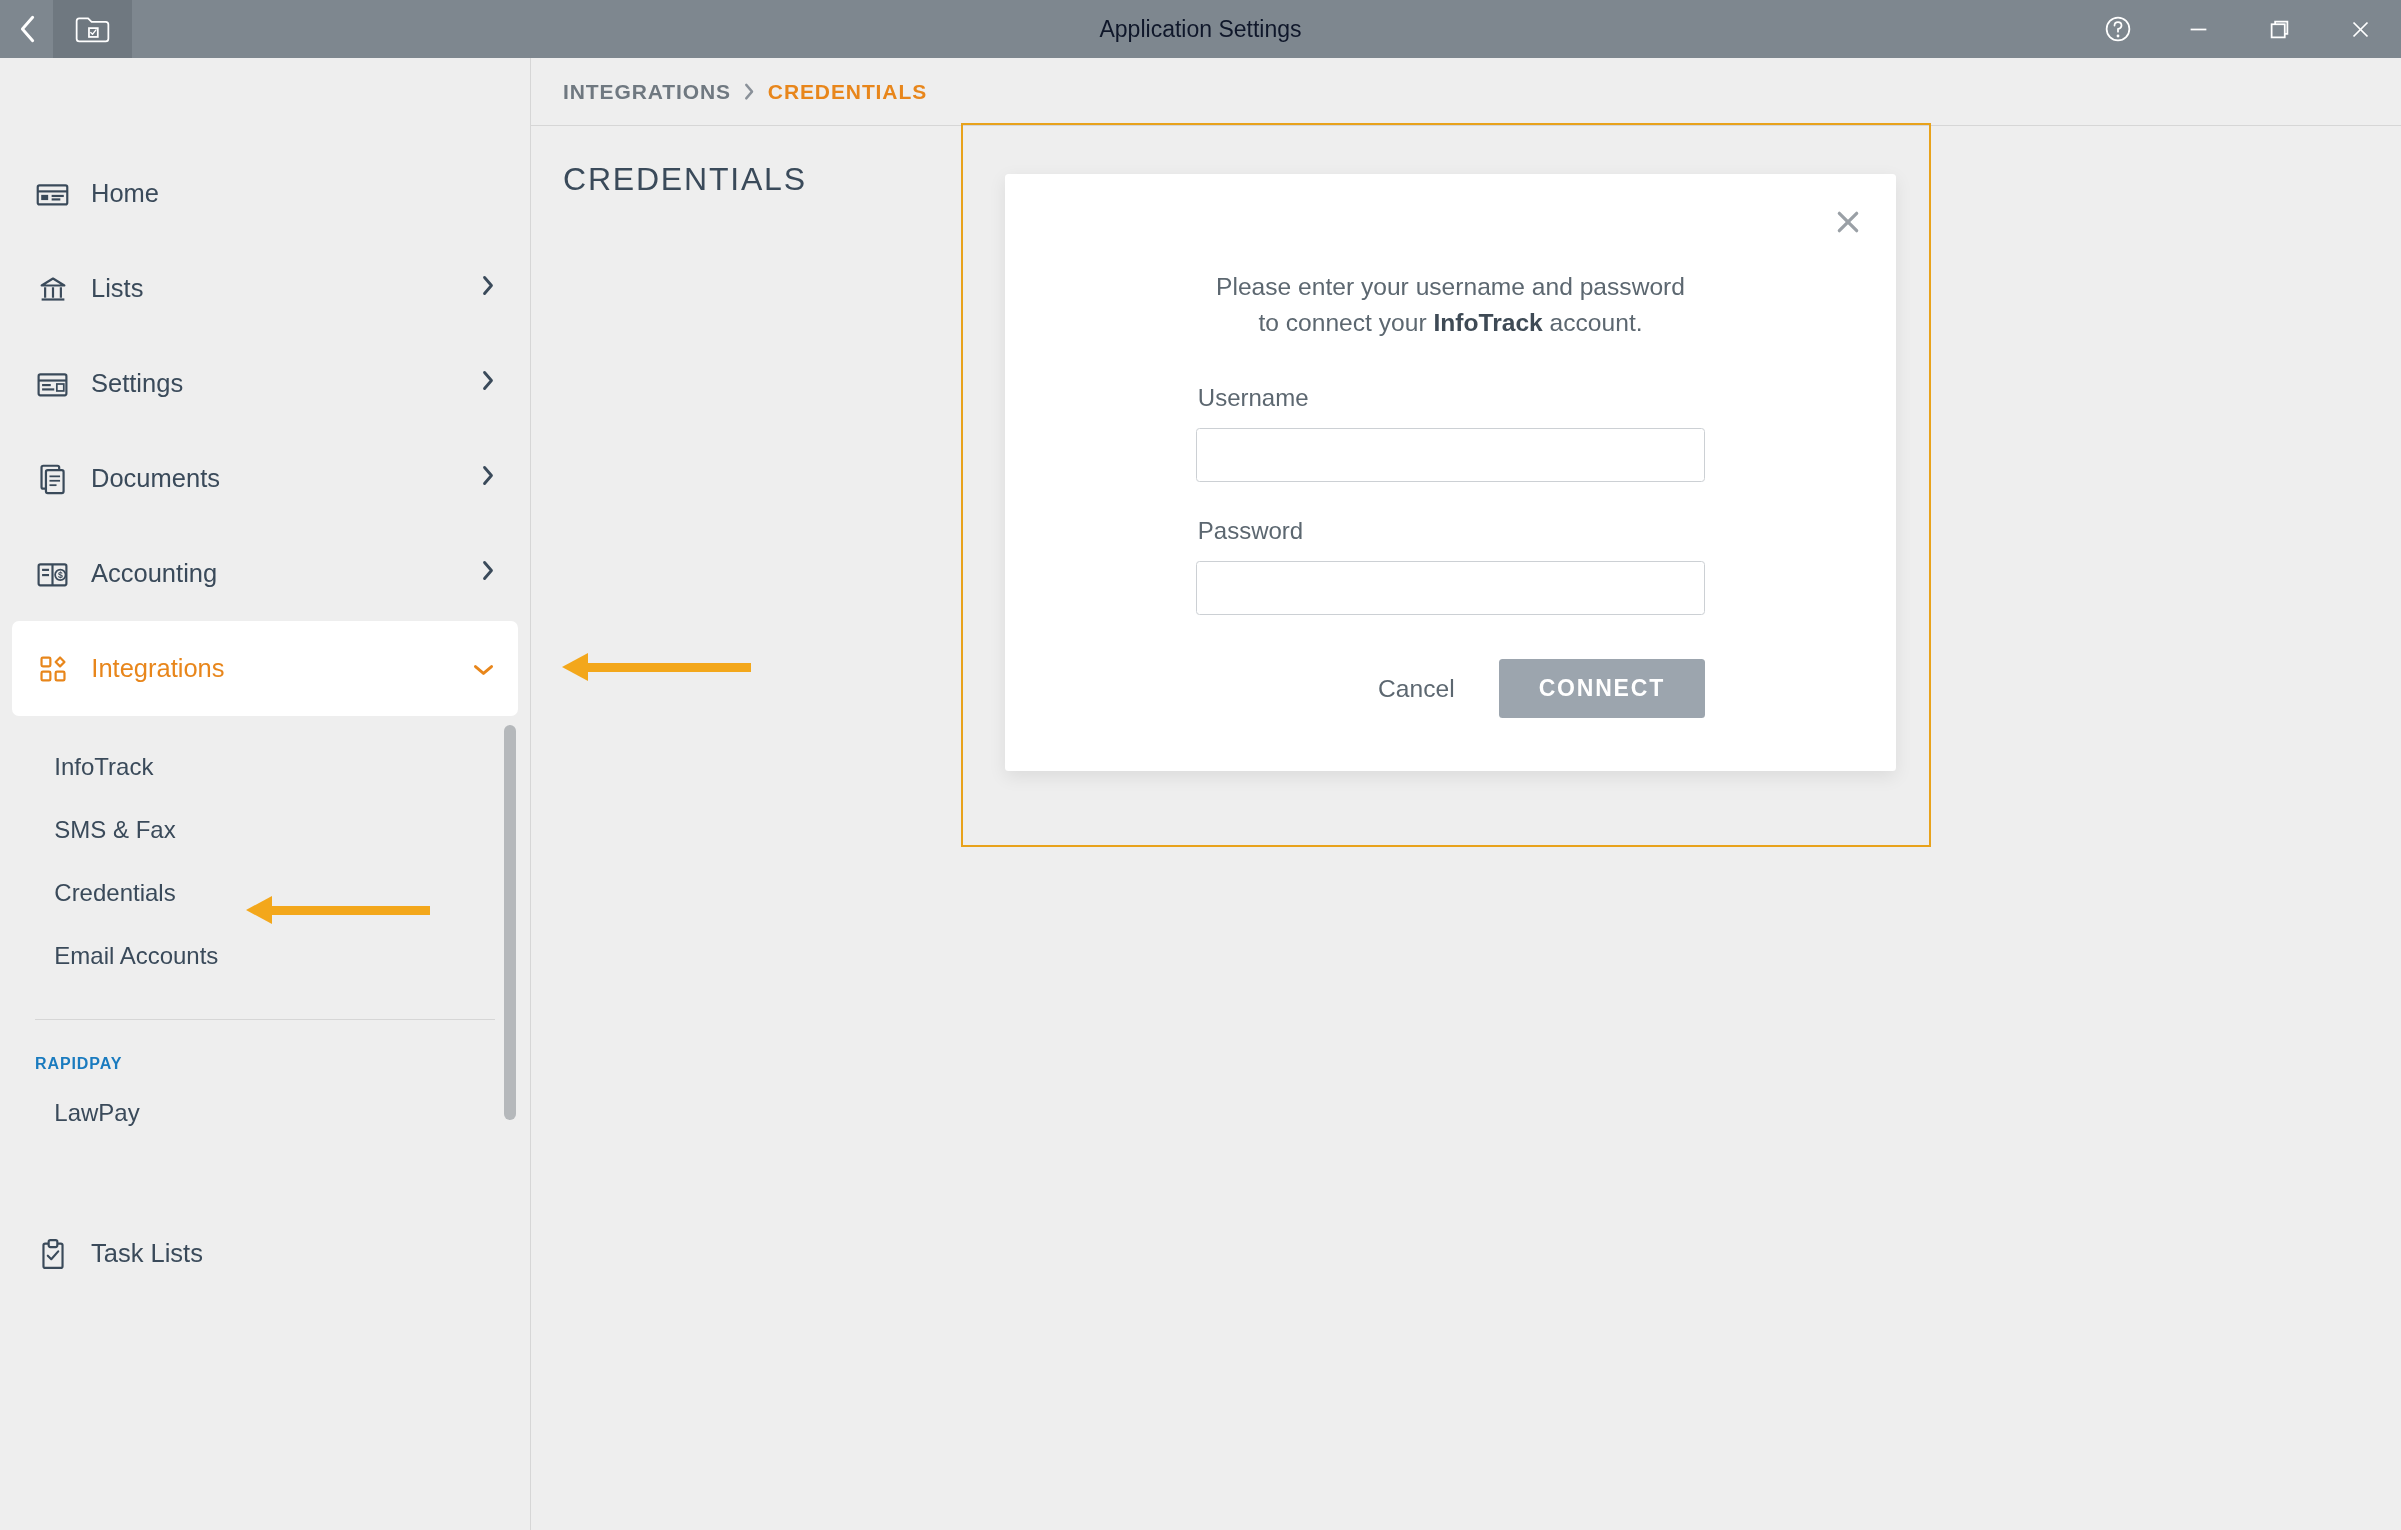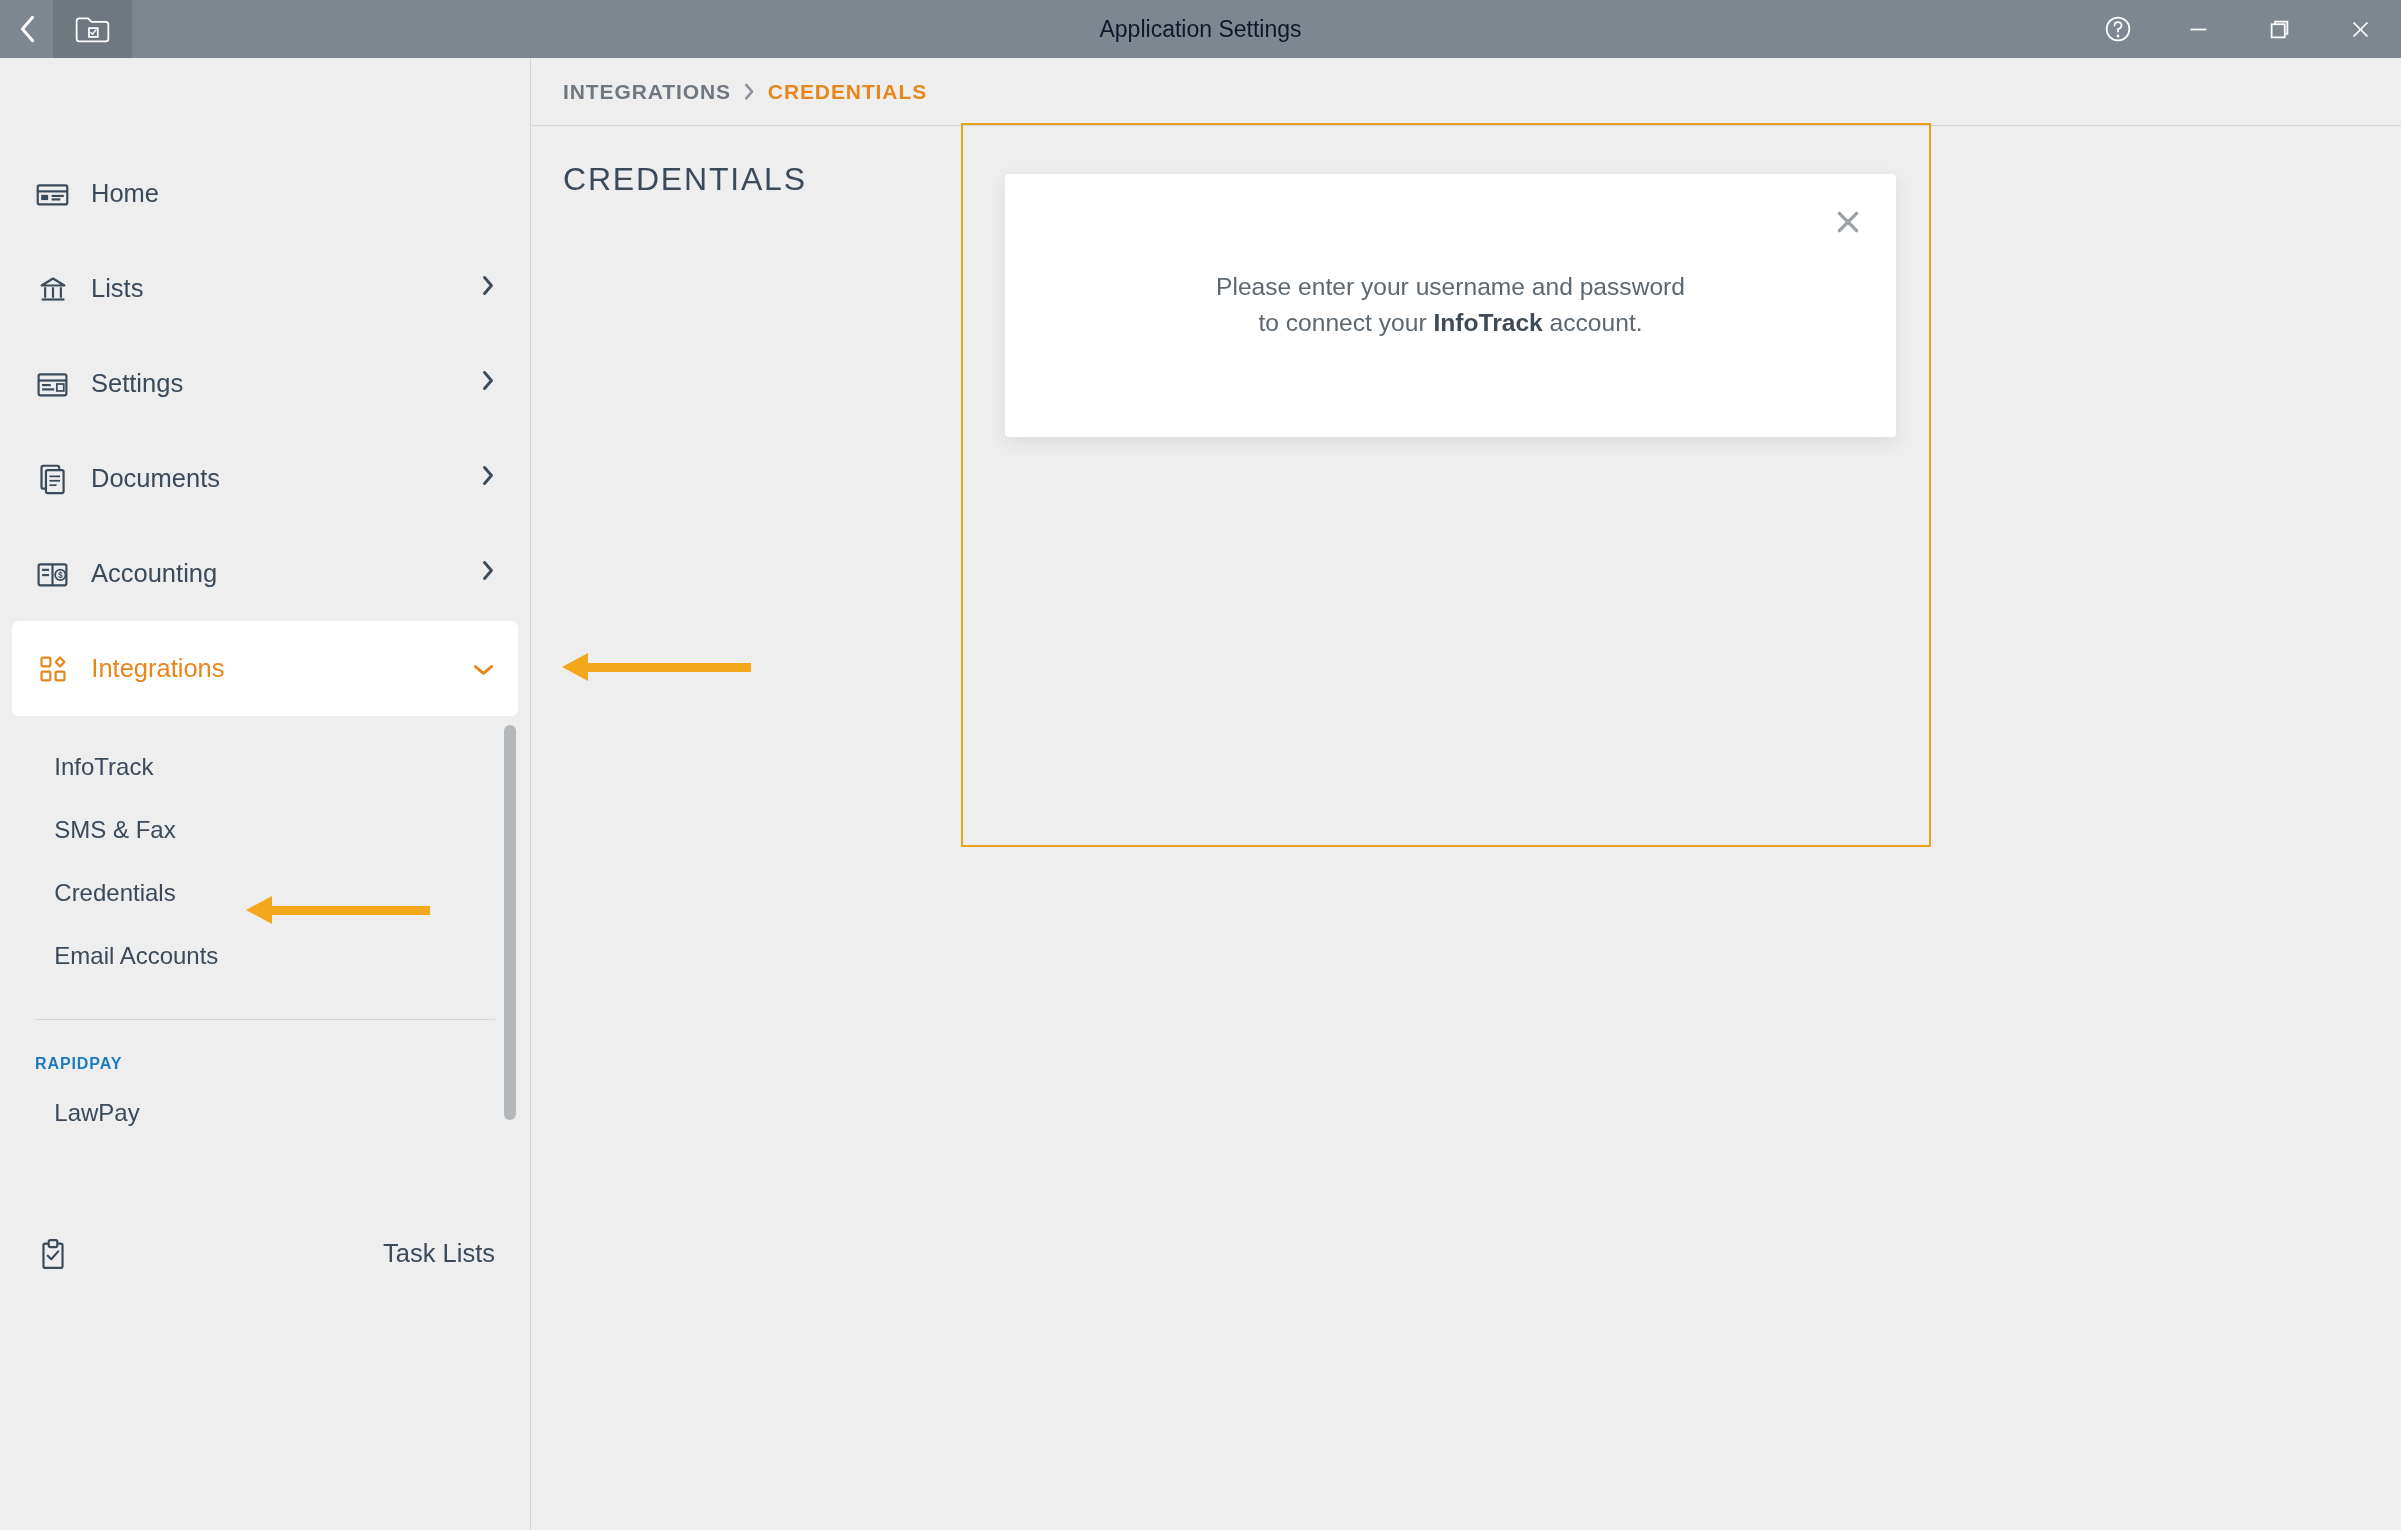--- a/index.html
+++ b/index.html
@@ -416,21 +416,21 @@
         </div>
         <div class="sub-item"><span>Email Accounts</span></div>
         <div class="sidebar-scroll" style="top:8.8px; height:395px; right:-21px;"></div>
       </div>
 
       <div class="sub-heading">RAPIDPAY</div>
       <div style="margin:0 35px;">
         <div class="sub-item" style="padding-left:19.3px;"><span>LawPay</span></div>
       </div>
 
-      <div class="nav-item" style="margin-top:61px;justify-content:space-between;">
+      <div class="nav-item" style="margin-top:61px;">
         <span class="nav-icon">
           <svg width="26" height="32" viewBox="0 0 30 36">
               <rect x="4" y="6" width="22" height="28" rx="2" fill="none" stroke="#3a4a5a" stroke-width="2.5"></rect>
               <rect x="10" y="2" width="10" height="8" rx="2" fill="#eeeeee" stroke="#3a4a5a" stroke-width="2.5"></rect>
               <path d="M9 20 L13 24 L21 15" fill="none" stroke="#3a4a5a" stroke-width="2.5" stroke-linecap="round" stroke-linejoin="round"></path>
             </svg>
         </span>
         <span>Task Lists</span>
       </div>
 
@@ -465,20 +465,30 @@
           <div class="modal-close">
             <svg width="26" height="26" viewBox="0 0 24 24">
               <line x1="4" y1="4" x2="20" y2="20" stroke="#9aa0a6" stroke-width="3" stroke-linecap="round"></line>
               <line x1="20" y1="4" x2="4" y2="20" stroke="#9aa0a6" stroke-width="3" stroke-linecap="round"></line>
             </svg>
           </div>
           <div class="modal-text">
             <span>Please enter your username and password</span><br>
             <span>to connect your <b>InfoTrack</b><span> account.</span></span>
           </div>
+          <div style="width:509px; margin:0 auto;">
+            <div class="form-label">Username</div>
+            <input class="form-input" type="text" style="">
+            <div class="form-label">Password</div>
+            <input class="form-input" type="password" style="">
+            <div class="modal-actions">
+              <button class="btn-cancel">Cancel</button>
+              <button class="btn-connect">CONNECT</button>
+            </div>
+          </div>
         </div>
 
       </div>
     </div>
 
   </div>
 </div>
 
 
 </body></html>

